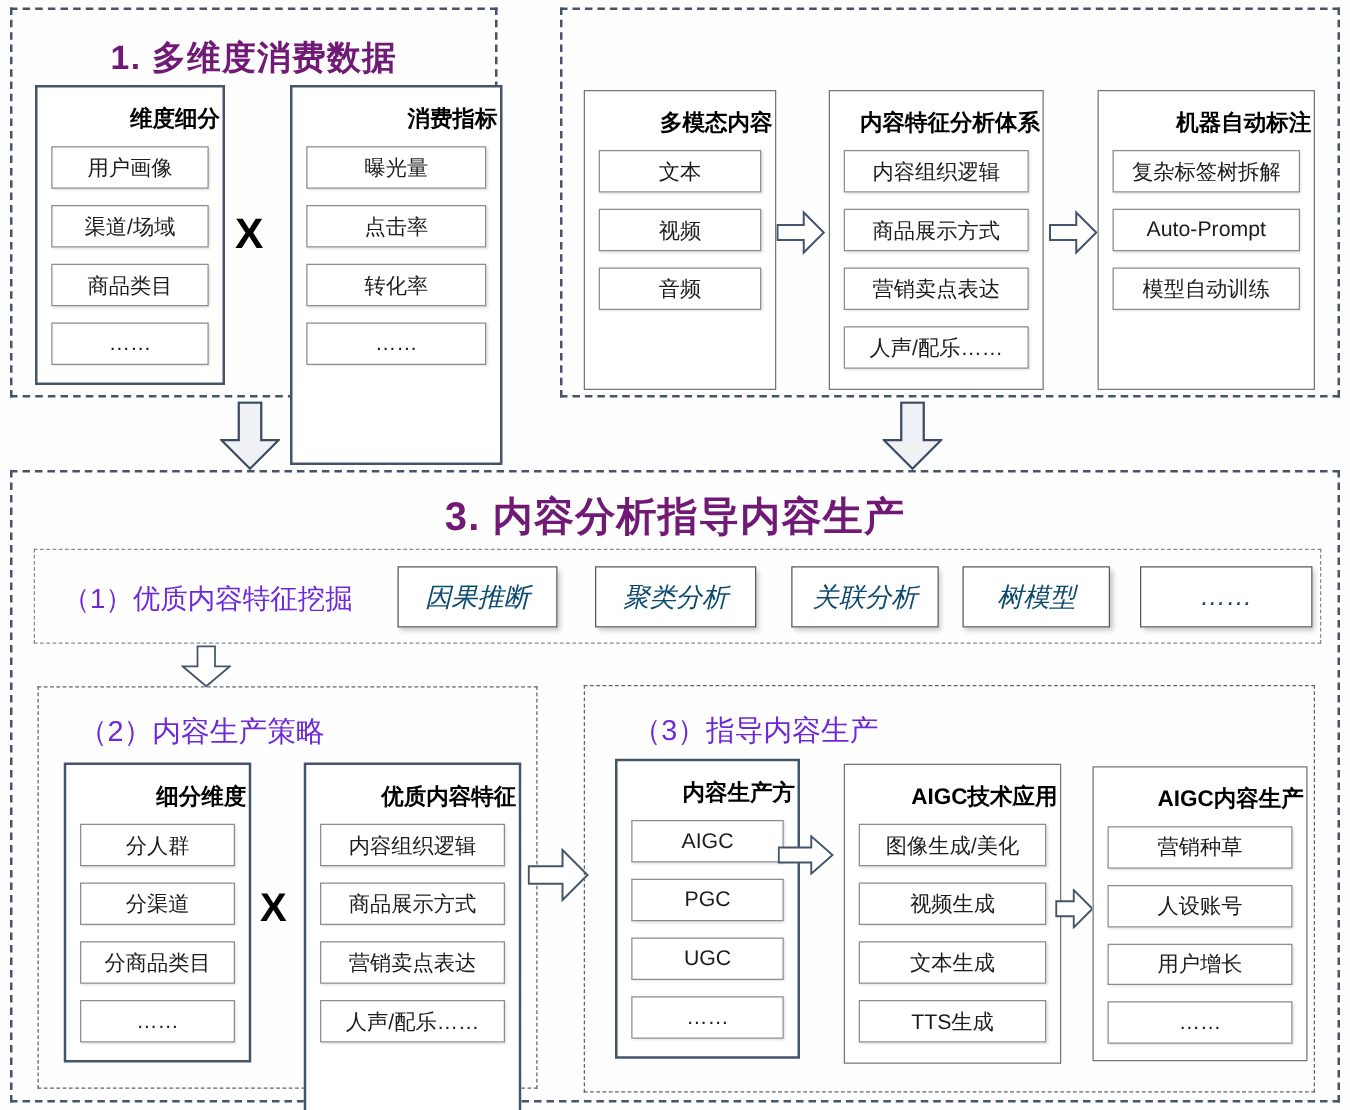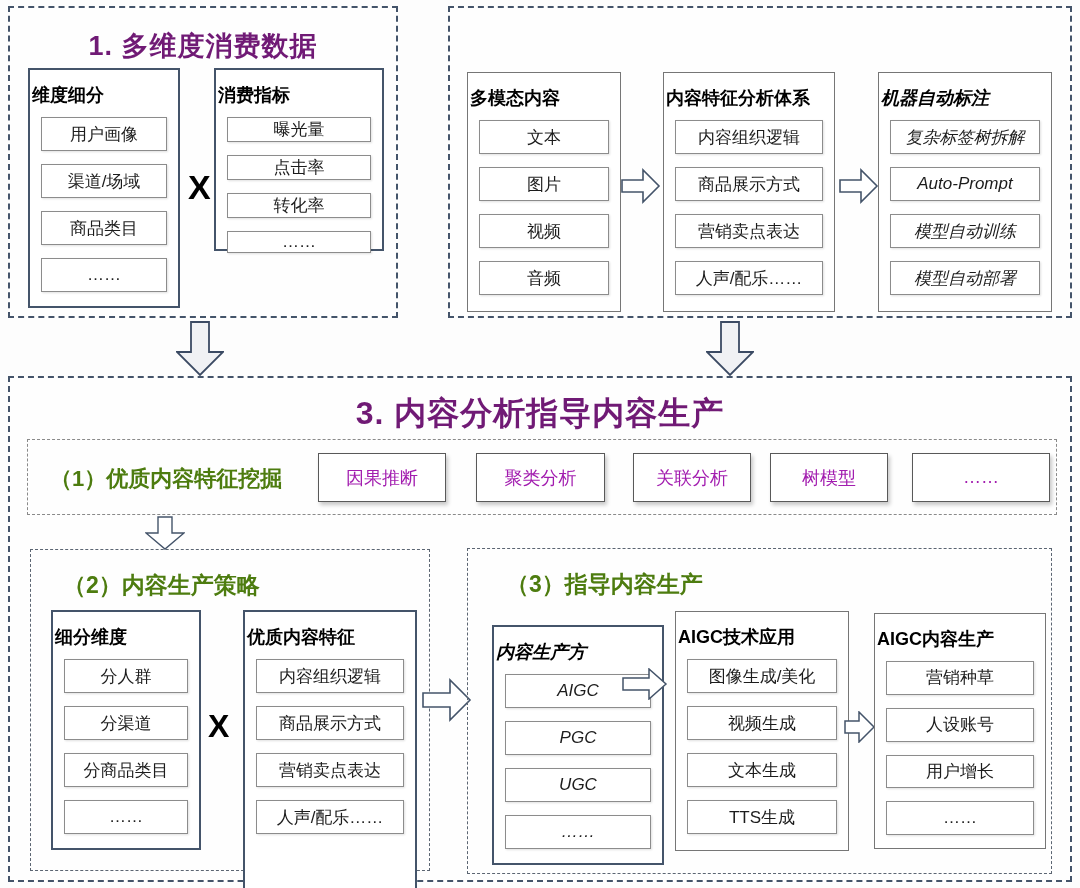--- a/index.html
+++ b/index.html
@@ -28,33 +28,33 @@
   }
   .sec-title {
     width:100%;
     text-align:center;
     font-weight:700;
     font-size:27px;
     letter-spacing:1px;
     color:#701a75;
   }
   .sub-title {
-    font-weight:700;
+    font-weight:400;
     font-size:23px;
-    color:#4d7c0f;
+    color:#6d28d9;
   }
   .container {
     background:#ffffff;
     display:flex;
     flex-direction:column;
   }
   .container.navy { border:2px solid #44546a; }
   .container.gray { border:1.5px solid #767676; }
   .c-head {
-    text-align:left;
+    text-align:right;
     font-weight:700;
     font-size:18px;
     padding:13px 2px 10px 2px;
     color:#000;
     white-space:nowrap;
   }
   .item {
     border:1px solid #8c8c8c;
     background:#fff;
     margin:0 11px 13px 11px;
@@ -67,22 +67,23 @@
     box-shadow:1px 1px 2px rgba(0,0,0,0.12);
     white-space:nowrap;
   }
   .mine-item {
     border:1.5px solid #595959;
     background:#fff;
     box-shadow:2px 3px 4px rgba(0,0,0,0.22);
     display:flex;
     align-items:center;
     justify-content:center;
-    font-size:18px;
-    color:#a21caf;
+    font-size:21px;
+    color:#0c4a6e;
+    font-style:italic;
   }
   .x-op {
     font-weight:700;
     font-size:34px;
     color:#000;
   }
   svg.arrow { display:block; }
 </style>
 </head>
 <body>
@@ -93,61 +94,59 @@
   <div class="container navy abs" style="left:18px;top:60px;width:152px;height:240px;">
     <div class="c-head">维度细分</div>
     <div class="item">用户画像</div>
     <div class="item">渠道/场域</div>
     <div class="item">商品类目</div>
     <div class="item">……</div>
   </div>
 
   <div class="x-op abs" style="left:178px;top:160px;">X</div>
 
-  <div class="container navy abs" style="left:204px;top:60px;width:170px;height:183px;">
+  <div class="container navy abs" style="left:222px;top:60px;width:170px;height:304px;">
     <div class="c-head">消费指标</div>
     <div class="item">曝光量</div>
     <div class="item">点击率</div>
     <div class="item">转化率</div>
     <div class="item">……</div>
   </div>
 </section>
 
 <section class="abs outer" style="left:448px;top:6px;width:624px;height:312px;">
 
   <div class="container gray abs" style="left:17px;top:64px;width:154px;height:240px;">
     <div class="c-head">多模态内容</div>
     <div class="item">文本</div>
-    <div class="item">图片</div>
     <div class="item">视频</div>
     <div class="item">音频</div>
   </div>
 
   <svg class="arrow abs" style="left:171px;top:160px;" width="40" height="36" viewBox="0 0 40 36">
     <polygon points="1,12 22,12 22,2 38,18 22,34 22,24 1,24" fill="#ffffff" stroke="#44546a" stroke-width="1.6"></polygon>
   </svg>
 
   <div class="container gray abs" style="left:213px;top:64px;width:172px;height:240px;">
     <div class="c-head">内容特征分析体系</div>
     <div class="item">内容组织逻辑</div>
     <div class="item">商品展示方式</div>
     <div class="item">营销卖点表达</div>
     <div class="item">人声/配乐……</div>
   </div>
 
   <svg class="arrow abs" style="left:389px;top:160px;" width="40" height="36" viewBox="0 0 40 36">
     <polygon points="1,12 22,12 22,2 38,18 22,34 22,24 1,24" fill="#ffffff" stroke="#44546a" stroke-width="1.6"></polygon>
   </svg>
 
-  <div class="container gray abs" style="left:428px;top:64px;width:174px;height:240px;font-style:italic;">
+  <div class="container gray abs" style="left:428px;top:64px;width:174px;height:240px;">
     <div class="c-head">机器自动标注</div>
     <div class="item">复杂标签树拆解</div>
     <div class="item">Auto-Prompt</div>
     <div class="item">模型自动训练</div>
-    <div class="item">模型自动部署</div>
   </div>
 </section>
 
 <svg class="arrow abs" style="left:176px;top:321px;" width="48" height="56" viewBox="0 0 48 56">
   <polygon points="15,1 33,1 33,31 47,31 24,54 1,31 15,31" fill="#f0f1f4" stroke="#3b4a63" stroke-width="1.8"></polygon>
 </svg>
 <svg class="arrow abs" style="left:706px;top:321px;" width="48" height="56" viewBox="0 0 48 56">
   <polygon points="15,1 33,1 33,31 47,31 24,54 1,31 15,31" fill="#f0f1f4" stroke="#3b4a63" stroke-width="1.8"></polygon>
 </svg>
 
@@ -189,21 +188,21 @@
     </div>
   </div>
 
   <svg class="arrow abs" style="left:412px;top:300px;" width="50" height="44" viewBox="0 0 50 44">
     <polygon points="1,15 28,15 28,2 48,22 28,42 28,29 1,29" fill="#ffffff" stroke="#44546a" stroke-width="1.6"></polygon>
   </svg>
 
   <div class="sub-dashed abs" style="left:457px;top:170px;width:585px;height:326px;">
     <div class="sub-title abs" style="left:38px;top:20px;">（3）指导内容生产</div>
 
-    <div class="container navy abs" style="left:24px;top:76px;width:172px;height:240px;font-style:italic;">
+    <div class="container navy abs" style="left:24px;top:58px;width:148px;height:240px;">
       <div class="c-head">内容生产方</div>
       <div class="item">AIGC</div>
       <div class="item">PGC</div>
       <div class="item">UGC</div>
       <div class="item">……</div>
     </div>
 
     <svg class="arrow abs" style="left:154px;top:119px;" width="46" height="32" viewBox="0 0 46 32">
       <polygon points="1,10 27,10 27,1 44,16 27,31 27,22 1,22" fill="#ffffff" stroke="#44546a" stroke-width="1.5"></polygon>
     </svg>

